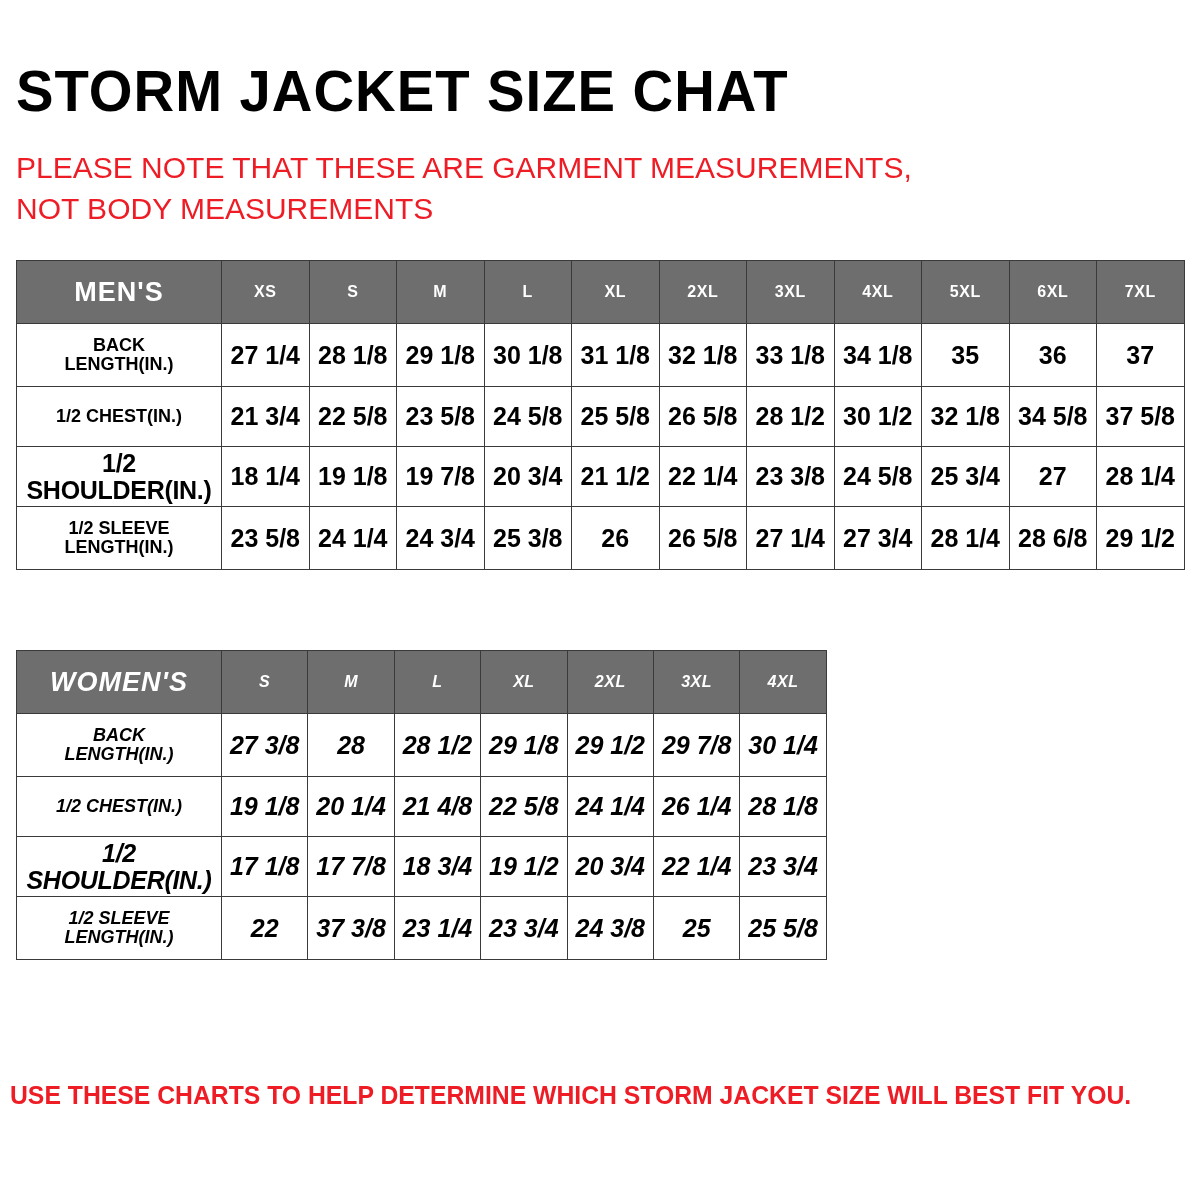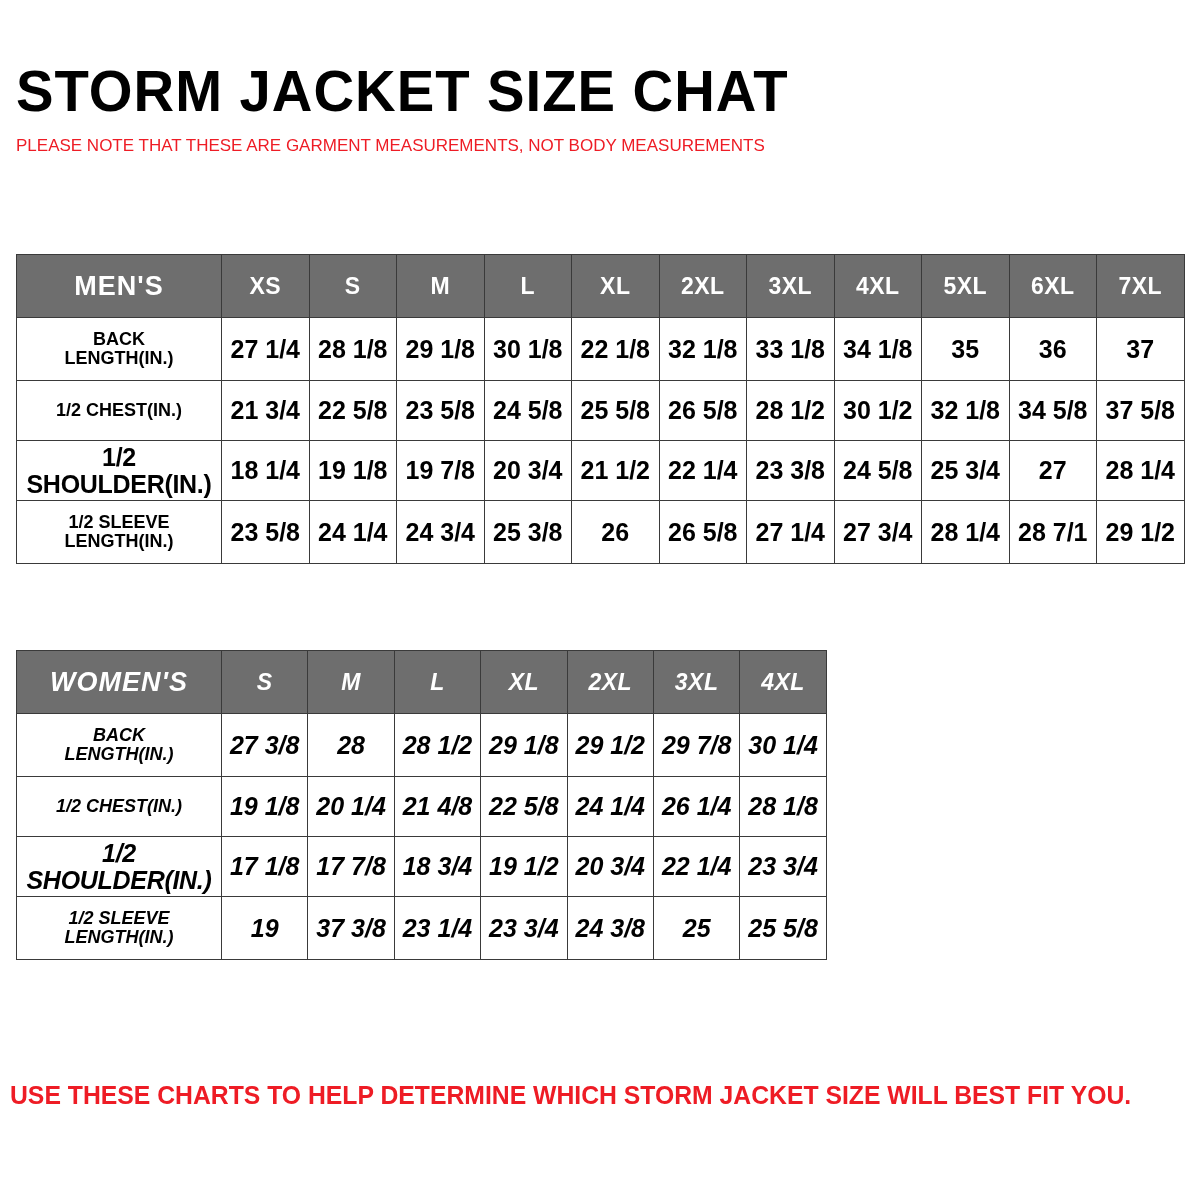--- a/index.html
+++ b/index.html
@@ -37,21 +37,21 @@
     white-space: nowrap;
   }
 
   
   .note-top {
     position: absolute;
     left: 16px;
     top: 118px;
     width: 960px;
     font-family: "Liberation Sans Narrow", "Liberation Sans", sans-serif;
-    font-size: 17px;
+    font-size: 30px;
     font-weight: normal;
     line-height: 1.35;
     color: #ee1c25;
     letter-spacing: 0px;
   }
   .note-bottom {
     position: absolute;
     left: 10px;
     top: 1055px;
     width: 1160px;
@@ -78,21 +78,21 @@
     text-align: center;
     vertical-align: middle;
     padding: 0;
     background: #ffffff;
     font-weight: bold;
   }
   table.size-table thead th {
     background: #6e6e6e;
     color: #ffffff;
     font-family: "Liberation Sans", sans-serif;
-    font-size: 23px;
+    font-size: 16px;
     font-weight: bold;
     letter-spacing: 0.5px;
     height: 62px;
     border-color: #3a3a3a;
   }
   table.size-table thead th.corner {
     font-size: 27px;
     letter-spacing: 1px;
   }
   table.size-table td.rowlabel {
@@ -111,21 +111,21 @@
     font-family: "Liberation Sans Narrow", "Liberation Sans", sans-serif;
     font-weight: bold;
     font-size: 25px;
     color: #000000;
     white-space: nowrap;
   }
 
   
   #mens-table {
     left: 16px;
-    top: 254px;
+    top: 260px;
     width: 1168px;
   }
   #mens-table col.c-label { width: 205px; }
   #mens-table col.c-size  { width: 87.5px; }
   #mens-table tr.r-tall td { height: 58px; }
   #mens-table tr.r-short td { height: 55px; }
 
   
   #womens-table {
     left: 16px;
@@ -181,21 +181,21 @@
     <tbody>
       <tr class="r-tall">
         <td class="rowlabel">
           <span>BACK</span><br>
           <span>LENGTH(IN.)</span>
         </td>
         <td class="val">27 1/4</td>
         <td class="val">28 1/8</td>
         <td class="val">29 1/8</td>
         <td class="val">30 1/8</td>
-        <td class="val">22 1/8</td>
+        <td class="val">31 1/8</td>
         <td class="val">32 1/8</td>
         <td class="val">33 1/8</td>
         <td class="val">34 1/8</td>
         <td class="val">35</td>
         <td class="val">36</td>
         <td class="val">37</td>
       </tr>
       <tr class="r-short">
         <td class="rowlabel">1/2  CHEST(IN.)</td>
         <td class="val">21 3/4</td>
@@ -231,21 +231,21 @@
         </td>
         <td class="val">23 5/8</td>
         <td class="val">24 1/4</td>
         <td class="val">24 3/4</td>
         <td class="val">25 3/8</td>
         <td class="val">26</td>
         <td class="val">26 5/8</td>
         <td class="val">27 1/4</td>
         <td class="val">27 3/4</td>
         <td class="val">28 1/4</td>
-        <td class="val">28 7/1</td>
+        <td class="val">28 6/8</td>
         <td class="val">29 1/2</td>
       </tr>
     </tbody>
   </table>
 
   <table class="size-table" id="womens-table">
     <colgroup>
       <col class="c-label">
       <col class="c-size">
         <col class="c-size">
@@ -299,21 +299,21 @@
         <td class="val">19 1/2</td>
         <td class="val">20 3/4</td>
         <td class="val">22 1/4</td>
         <td class="val">23 3/4</td>
       </tr>
       <tr class="r-tall">
         <td class="rowlabel">
           <span>1/2  SLEEVE</span><br>
           <span>LENGTH(IN.)</span>
         </td>
-        <td class="val">19</td>
+        <td class="val">22</td>
         <td class="val">37 3/8</td>
         <td class="val">23 1/4</td>
         <td class="val">23 3/4</td>
         <td class="val">24 3/8</td>
         <td class="val">25</td>
         <td class="val">25 5/8</td>
       </tr>
     </tbody>
   </table>
 

